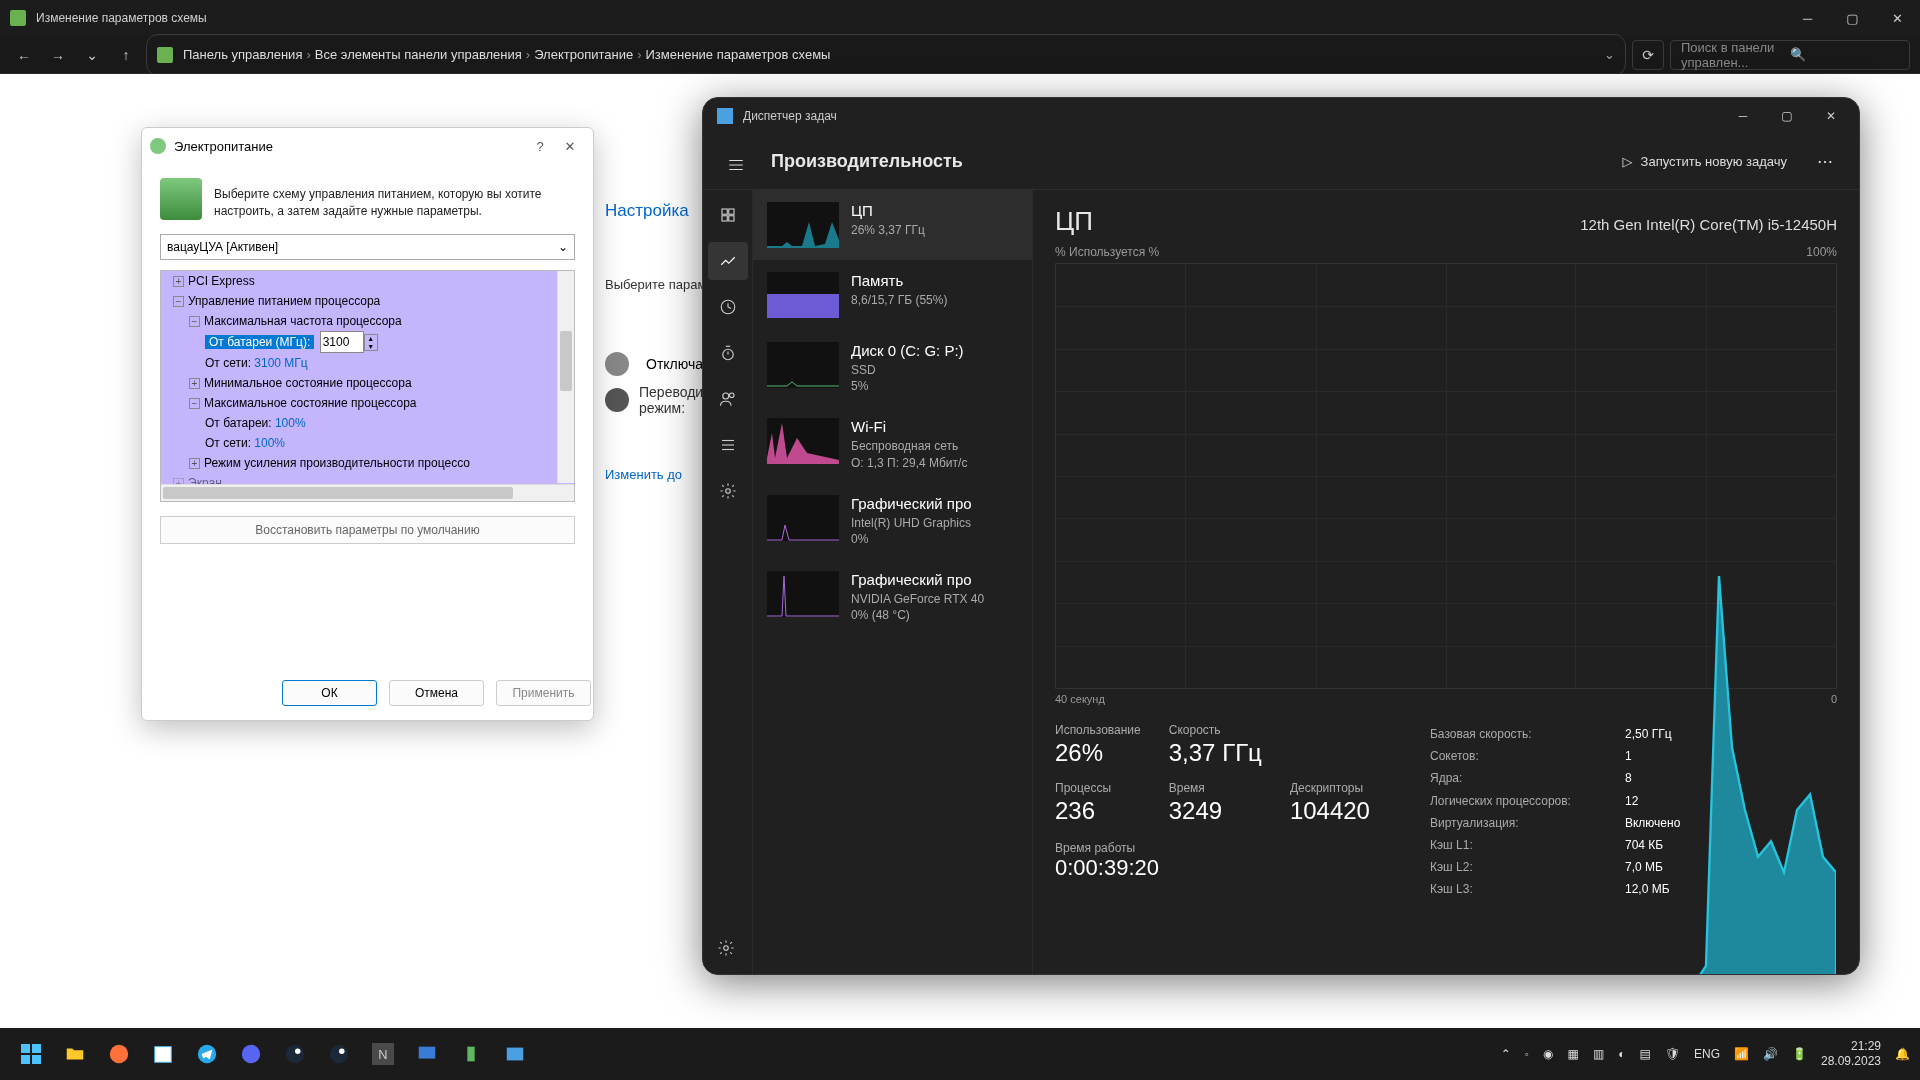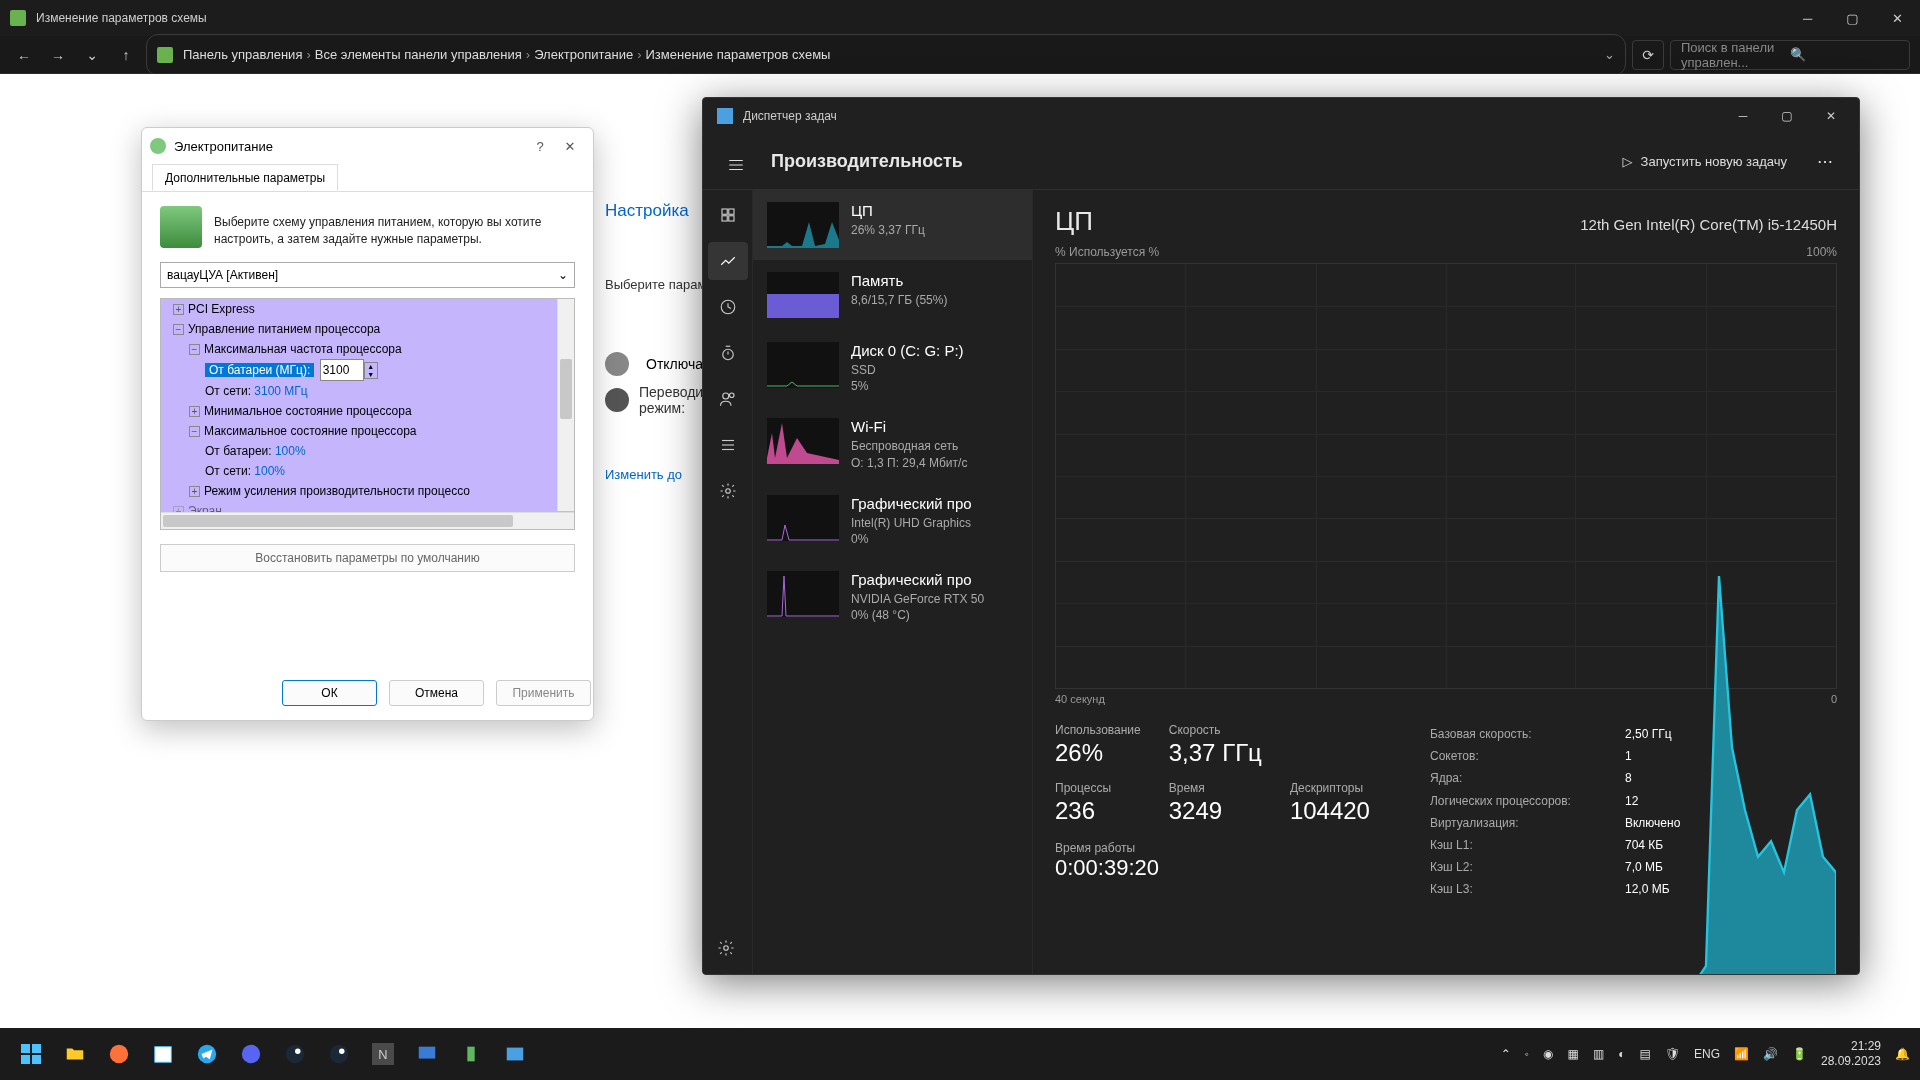--- a/index.html
+++ b/index.html
@@ -58,21 +58,21 @@
 .po-tree .spin{display:inline-block;border:1px solid #888;background:#fff;padding:0 2px;min-width:44px;margin-left:2px}
 .po-tree .spinbtn{display:inline-block;width:14px;height:17px;border:1px solid #888;vertical-align:middle;font-size:7px;text-align:center;line-height:8px}
 .po-tree .lnk{color:#0066cc}
 .po-restore{width:100%;height:28px;margin-top:14px;border:1px solid #ccc;background:#fbfbfb;font-size:12px;color:#666}
 .po-btns{position:absolute;bottom:14px;right:2px;display:flex;gap:12px}
 .po-btns button{width:95px;height:26px;border:1px solid #ccc;background:#fbfbfb;font-size:12px;border-radius:3px}
 .po-btns .ok{border:1px solid #0078d4}
 .po-btns .apply{color:#888}
 
 
-.tm{position:absolute;left:702px;top:97px;width:1158px;height:878px;background:#202020;border-radius:4px;color:#e8e8e8;box-shadow:0 8px 40px rgba(0,0,0,.5);overflow:hidden;border:1px solid #333}
+.tm{position:absolute;left:702px;top:97px;width:1158px;height:878px;background:#202020;border-radius:16px;color:#e8e8e8;box-shadow:0 8px 40px rgba(0,0,0,.5);overflow:hidden;border:1px solid #333}
 .tm-top{height:36px;display:flex;align-items:center;padding:0 6px 0 14px}
 .tm-top .ic{width:16px;height:16px;background:#4aa0e0;margin-right:10px}
 .tm-top .t{flex:1;font-size:12px;color:#ccc}
 .tm-top .wb{width:44px;height:36px;display:flex;align-items:center;justify-content:center;color:#ccc;font-size:12px}
 .tm-head{height:56px;display:flex;align-items:center;padding:0 18px 0 68px;border-bottom:1px solid #2e2e2e}
 .tm-head .pt{font-size:18px;font-weight:600;flex:1}
 .tm-head .run{display:flex;align-items:center;gap:8px;font-size:13px;color:#ddd;padding:6px 12px;border-radius:4px}
 .tm-head .more{width:32px;text-align:center;font-size:16px;margin-left:10px}
 .tm-body{position:absolute;top:92px;left:0;right:0;bottom:0;display:flex}
 .tm-nav{width:50px;background:#202020;border-right:1px solid #2a2a2a;display:flex;flex-direction:column;align-items:center;padding-top:6px;gap:8px}
@@ -172,21 +172,20 @@
   <div class="cp-link">Изменить до</div>
 </div>
 
 <div class="po-dlg">
   <div class="po-title">
     <div class="ic"></div>
     <div class="t">Электропитание</div>
     <div class="hb">?</div>
     <div class="hb">✕</div>
   </div>
-  <div class="po-tab"><span>Дополнительные параметры</span></div>
   <div class="po-inner">
     <div class="po-desc">
       <div class="bat"></div>
       <p>Выберите схему управления питанием, которую вы хотите настроить, а затем задайте нужные параметры.</p>
     </div>
     <div class="po-plan">
       <span>вацауЦУА [Активен]</span>
       <span>⌄</span>
     </div>
     <div class="po-tree">
@@ -351,21 +350,21 @@
           </div>
       </div>
       <div class="tm-item">
         <div class="thumb">
             <svg class="spark" viewBox="0 0 72 46" preserveAspectRatio="none">
               <polyline stroke="#a968d8" stroke-width="1" fill="none" points="0,45 15,45 17,5 19,45 72,45"></polyline>
             </svg>
           </div>
         <div class="info">
             <div class="n">Графический про</div>
-            <div class="s"><span>NVIDIA GeForce RTX 50</span><br><span>0%  (48 °C)</span></div>
+            <div class="s"><span>NVIDIA GeForce RTX 40</span><br><span>0%  (48 °C)</span></div>
           </div>
       </div>
     </div>
     <div class="tm-main">
       <div class="tm-cpu-head">
         <div class="big">ЦП</div>
         <div class="model">12th Gen Intel(R) Core(TM) i5-12450H</div>
       </div>
       <div class="tm-axis">
           <span>% Используется %</span>

